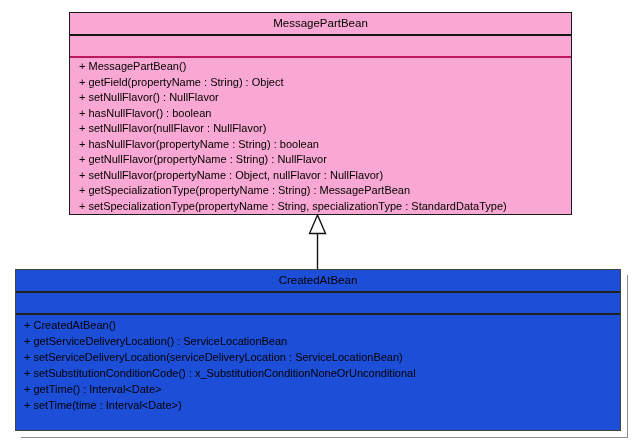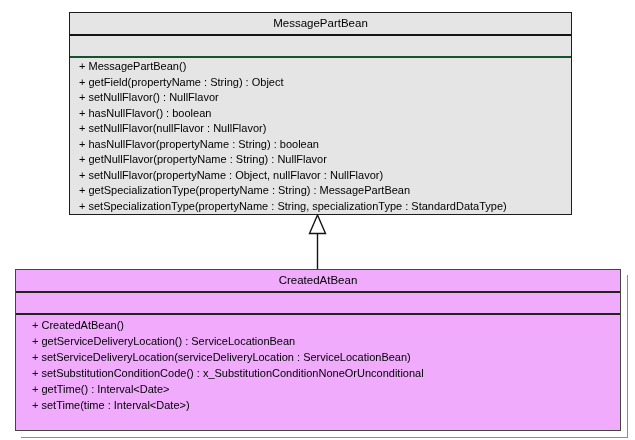--- a/index.html
+++ b/index.html
@@ -12,37 +12,37 @@
     width: 635px;
     height: 440px;
     background: #ffffff;
     font-family: "Liberation Sans", sans-serif;
     color: #000000;
     overflow: hidden;
   }
   .class-box {
     position: absolute;
     box-sizing: border-box;
-    background: #e5e5e5;
+    background: #f9a8d4;
     border: 1.5px solid #1c1c1c;
   }
   .class-box .title {
     height: 21px;
     line-height: 21px;
     text-align: center;
     font-size: 11.5px;
     white-space: nowrap;
     overflow: hidden;
   }
   .class-box .attrs {
     height: 20px;
     border-top: 2px solid #141414;
   }
   .class-box .methods {
-    border-top: 2px solid #14532d;
+    border-top: 2px solid #be185d;
     padding: 1px 0 0 9px;
     overflow: hidden;
   }
   .method-line {
     font-size: 11px;
     line-height: 15.5px;
     white-space: nowrap;
   }
   
   #box-messagepartbean {
@@ -50,30 +50,30 @@
     top: 12px;
     width: 503px;
     height: 203px;
   }
   
   #box-createdatbean {
     left: 15px;
     top: 269px;
     width: 606px;
     height: 162px;
-    background: #f0abfc;
+    background: #1d4ed8;
     border-color: #45453a;
   }
   #box-createdatbean .attrs,
   #box-createdatbean .methods {
     border-top-color: #23231c;
   }
   #box-createdatbean .methods {
     padding-top: 2px;
-    padding-left: 16px;
+    padding-left: 8px;
   }
   #box-createdatbean .method-line {
     line-height: 16px;
   }
   
   #box-createdatbean::after {
     content: "";
     position: absolute;
     left: 5px;
     top: 5px;

